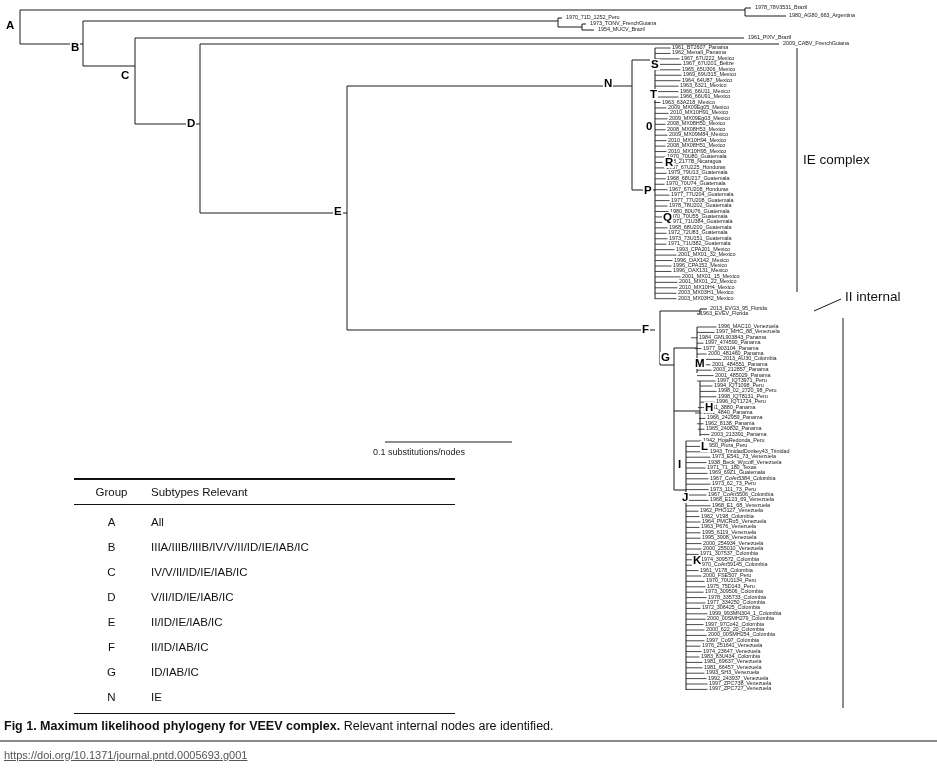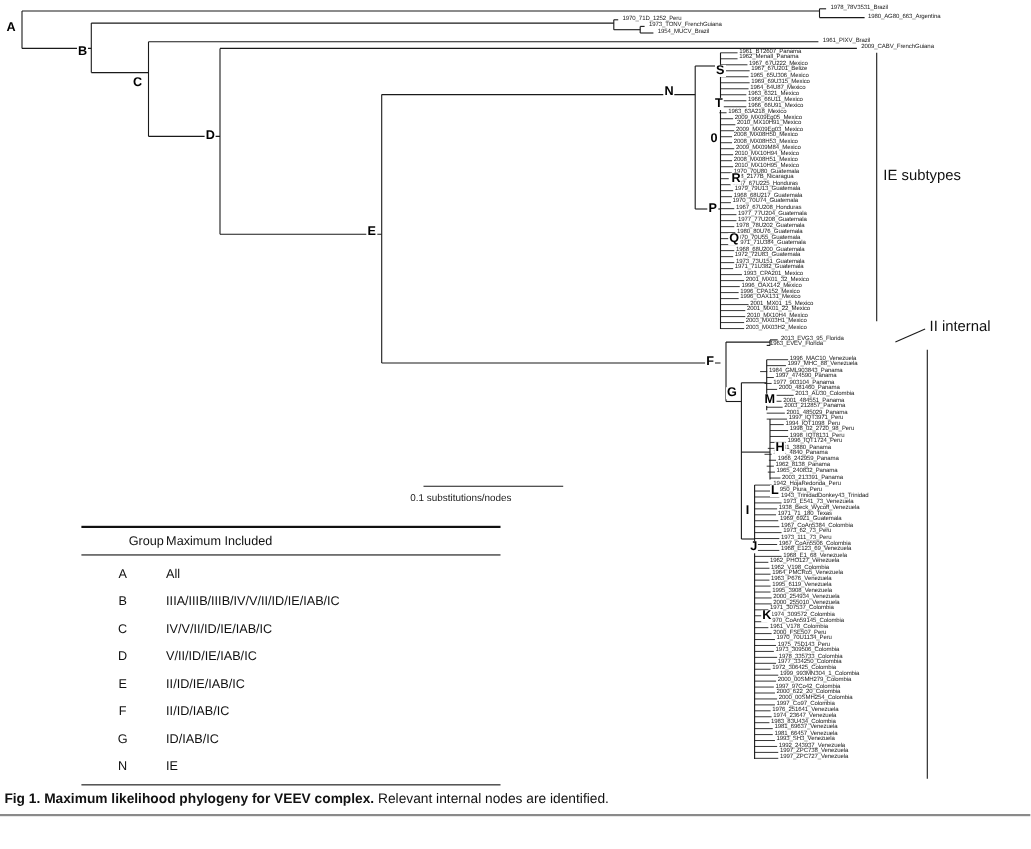--- a/index.html
+++ b/index.html
@@ -11,21 +11,21 @@
   .nodeletter{position:absolute;z-index:3;font-weight:bold;font-size:11.5px;line-height:11px;
        background:#fff;padding:0 1px;color:#000;}
   .anno{position:absolute;z-index:2;font-size:13.5px;color:#111;white-space:nowrap;}
   .anno2{position:absolute;z-index:2;font-size:13.5px;color:#111;text-align:center;width:100px;line-height:16px;}
   #scalelabel{position:absolute;z-index:2;font-size:9px;color:#222;}
   
   #subtable{position:absolute;left:74px;top:478px;width:381px;z-index:2;
             border-top:2px solid #111;border-bottom:1.5px solid #111;}
   #subtable .hdr{display:flex;height:24px;align-items:center;border-bottom:1.5px solid #111;
             font-size:11.5px;}
-  #subtable .hdr .g{width:75px;text-align:right;}
+  #subtable .hdr .g{width:75px;text-align:center;}
   #subtable .hdr .s{padding-left:2px;}
   #tbody{padding:4px 0 4px 0;}
   .trow{display:flex;height:25px;align-items:center;font-size:11.5px;}
   .trow .g{width:75px;text-align:center;}
   .trow .s{padding-left:2px;}
   
   #caption{position:absolute;left:4px;top:719px;width:928px;font-size:12.5px;z-index:2;}
   #caption b{font-weight:bold;}
   #caprule{position:absolute;left:0;top:740px;width:937px;height:2px;background:#8a8a8a;z-index:2;}
   #doi{position:absolute;left:4px;top:749px;font-size:11px;color:#555;
@@ -341,29 +341,29 @@
       <span class="nodeletter" style="left: 641px; top: 324px;">F</span>
       <span class="nodeletter" style="left: 660px; top: 352px;">G</span>
       <span class="nodeletter" style="left: 694px; top: 358px;">M</span>
       <span class="nodeletter" style="left: 704px; top: 402px;">H</span>
       <span class="nodeletter" style="left: 700px; top: 441px;">L</span>
       <span class="nodeletter" style="left: 677px; top: 459px;">I</span>
       <span class="nodeletter" style="left: 681px; top: 492px;">J</span>
       <span class="nodeletter" style="left: 692px; top: 555px;">K</span>
     </div>
 
-  <div class="anno" style="left:803px;top:152px;">IE subtypes</div>
+  <div class="anno" style="left:803px;top:152px;">IE complex</div>
   <div class="anno" style="left:845px;top:289px;">II internal</div>
 
   <div id="scalelabel" style="left:373px;top:447px;">0.1 substitutions/nodes</div>
 
   <div id="subtable">
     <div class="hdr">
       <div class="g">Group</div>
-      <div class="s">Maximum Included</div>
+      <div class="s">Subtypes Relevant</div>
     </div>
     <div id="tbody">
         <div class="trow">
           <div class="g">A</div>
           <div class="s">All</div>
         </div>
         <div class="trow">
           <div class="g">B</div>
           <div class="s">IIIA/IIIB/IIIB/IV/V/II/ID/IE/IAB/IC</div>
         </div>
@@ -391,14 +391,15 @@
           <div class="g">N</div>
           <div class="s">IE</div>
         </div>
       </div>
   </div>
 
   <div id="caption">
     <b>Fig 1. Maximum likelihood phylogeny for VEEV complex.</b><span> Relevant internal nodes are identified.</span>
   </div>
   <div id="caprule"></div>
+  <a id="doi" href="#">https://doi.org/10.1371/journal.pntd.0005693.g001</a>
 
 </div>
 
 </body></html>

